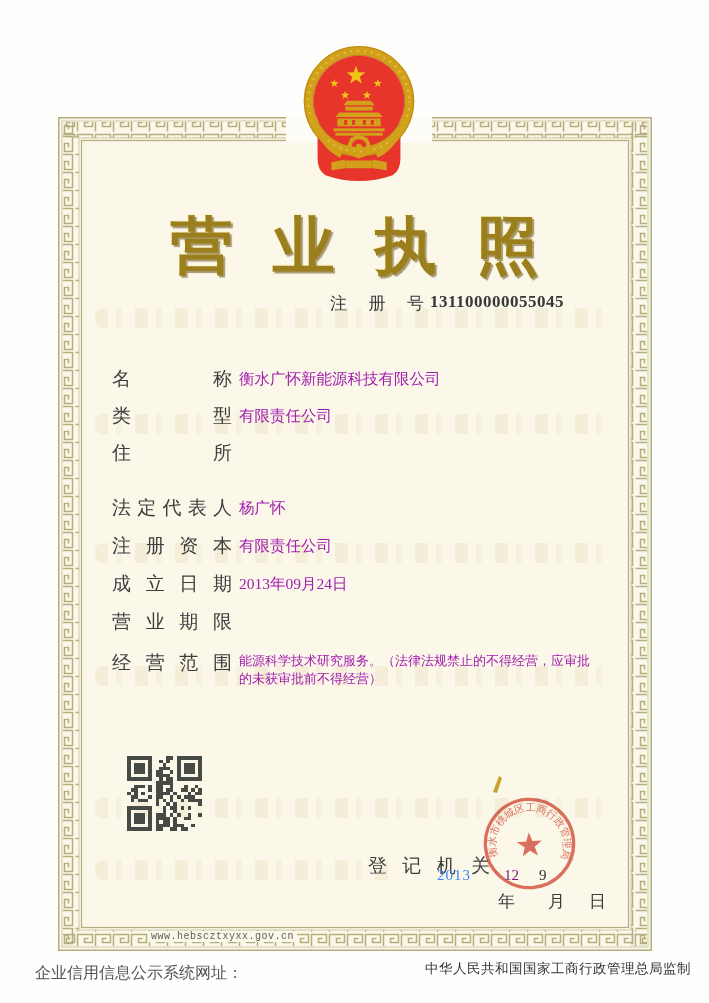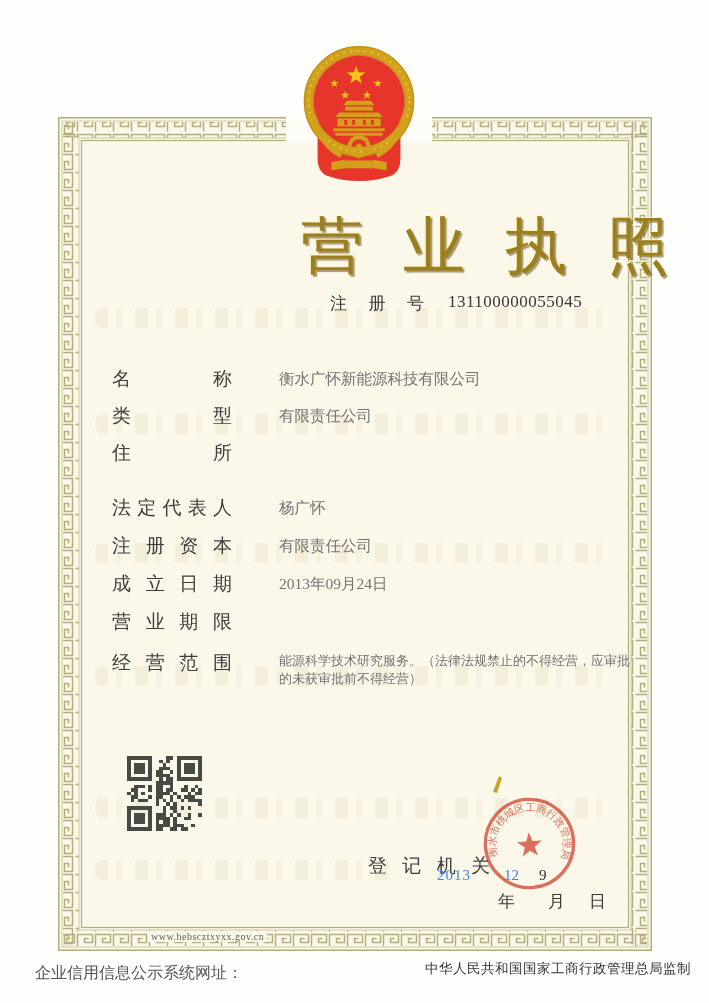--- a/index.html
+++ b/index.html
@@ -9,53 +9,53 @@
   .cert-bg{position:absolute;left:58px;top:117px;width:594px;height:834px;background:#fbf7e9;}
   .frame-svg{position:absolute;left:58px;top:117px;width:594px;height:834px;}
   
   .wm{position:absolute;left:95px;width:520px;height:20px;opacity:.5;
       background:repeating-linear-gradient(90deg,rgba(214,199,150,.38) 0 13px,rgba(214,199,150,0) 13px 21px,rgba(214,199,150,.25) 21px 27px,rgba(214,199,150,0) 27px 40px);
       border-radius:8px;}
   .wm1{top:308px}.wm2{top:414px}.wm3{top:543px}.wm4{top:666px}.wm5{top:798px}.wm6{top:860px;width:300px}
   
   .emblem{position:absolute;left:289px;top:42px;width:140px;height:148px;}
   
-  .title{position:absolute;top:204px;left:0;right:0;text-align:right;
-         font-size:62px;font-weight:400;letter-spacing:40px;text-indent:40px;
+  .title{position:absolute;top:204px;left:0;right:0;text-align:center;
+         font-size:62px;font-weight:700;letter-spacing:40px;text-indent:40px;
          color:#9c7f1d;text-shadow:2px 2px 1px rgba(96,74,12,.55),-1px -1px 0 rgba(255,243,190,.7);}
   
   .regline{position:absolute;top:292px;left:0;width:709px;height:26px;font-size:17px;color:#383838;}
   .reg-label{position:absolute;left:330px;width:94px;display:flex;justify-content:space-between;
              font-family:"Liberation Sans","DejaVu Sans",sans-serif;font-weight:500;}
-  .reg-number{position:absolute;left:448px;top:0;letter-spacing:.5px;}
+  .reg-number{position:absolute;left:430px;top:0;letter-spacing:.5px;font-weight:bold;}
   
   .field-row{position:absolute;left:0;width:709px;height:30px;}
   .f0{top:366px}.f1{top:403px}.f2{top:440px}.f3{top:495px}.f4{top:533px}.f5{top:571px}.f6{top:609px}.f7{top:650px}
   .field-label{position:absolute;left:112px;width:120px;display:flex;justify-content:space-between;
                font-family:"Liberation Sans","DejaVu Sans",sans-serif;font-size:19px;font-weight:500;color:#3d3d3d;}
-  .field-value{position:absolute;left:239px;top:3px;font-size:15.5px;color:#737373;white-space:nowrap;margin-left:40px;}
+  .field-value{position:absolute;left:239px;top:3px;font-size:15.5px;color:#a21caf;white-space:nowrap;}
   .f7 .field-value{white-space:normal;width:362px;font-size:13px;line-height:1.4;top:2px;}
   
   .qr{position:absolute;left:127px;top:756px;width:75px;height:75px;}
   .qr rect{fill:#474b46;}
   
   .authority-label{position:absolute;left:368px;top:853px;width:122px;display:flex;justify-content:space-between;
                    font-family:"Liberation Sans","DejaVu Sans",sans-serif;font-size:19px;font-weight:500;color:#3d3d3d;}
   .seal{position:absolute;left:481px;top:795px;width:97px;height:97px;opacity:.88;mix-blend-mode:multiply;}
   .gold-tick{position:absolute;left:490px;top:775px;width:14px;height:18px;}
   .d-year{position:absolute;left:437px;top:867px;font-size:15px;letter-spacing:1px;color:#3b82f6;}
-  .d-month{position:absolute;left:504px;top:867px;font-size:15px;color:#3b82f6;}
+  .d-month{position:absolute;left:504px;top:867px;font-size:15px;color:#701a75;}
   .d-day{position:absolute;left:539px;top:867px;font-size:15px;color:#2f2f2f;}
   .l-year{position:absolute;left:498px;top:890px;font-size:17px;color:#3a3a3a;}
   .l-month{position:absolute;left:548px;top:890px;font-size:17px;color:#3a3a3a;}
   .l-day{position:absolute;left:589px;top:890px;font-size:17px;color:#3a3a3a;}
   
   .border-url{position:absolute;left:148px;top:931px;font-size:10px;color:#5d6156;
               background:#fbf7e9;padding:0 3px;letter-spacing:.5px;
-              font-family:Liberation Serif, serif;}
+              font-family:Liberation Mono, monospace;}
   
   .footer-left{position:absolute;left:35px;top:963px;font-size:16px;color:#555;
                font-family:Liberation Mono, monospace;}
   .footer-right{position:absolute;right:18px;top:960px;font-size:13.5px;color:#333;letter-spacing:.5px;text-align:right;}
 </style>
 </head>
 <body>
 
 <div class="page">
 

